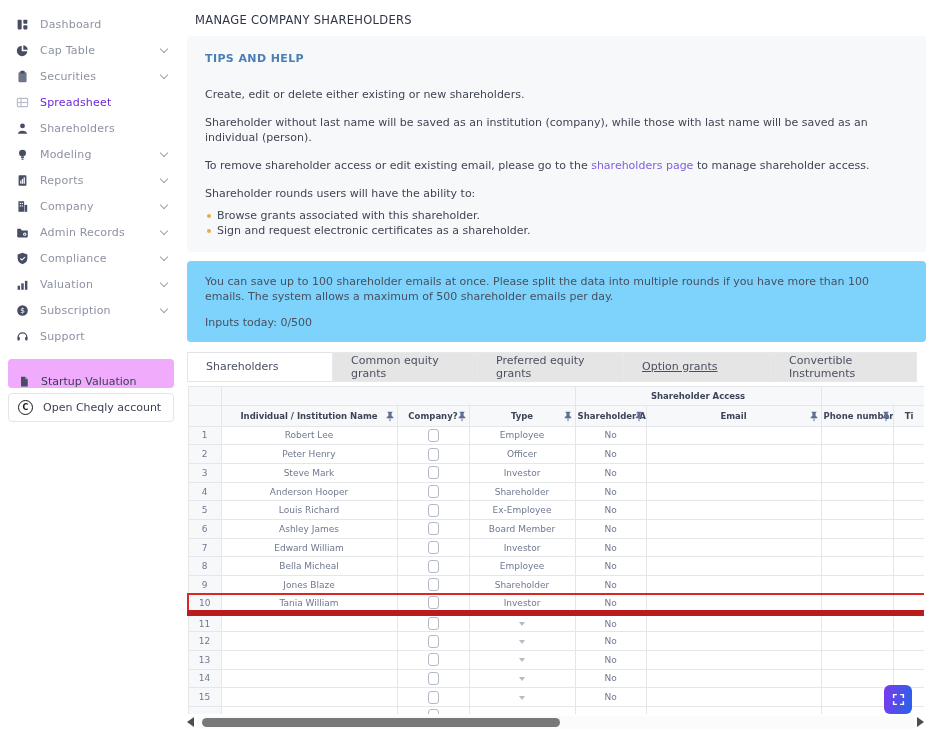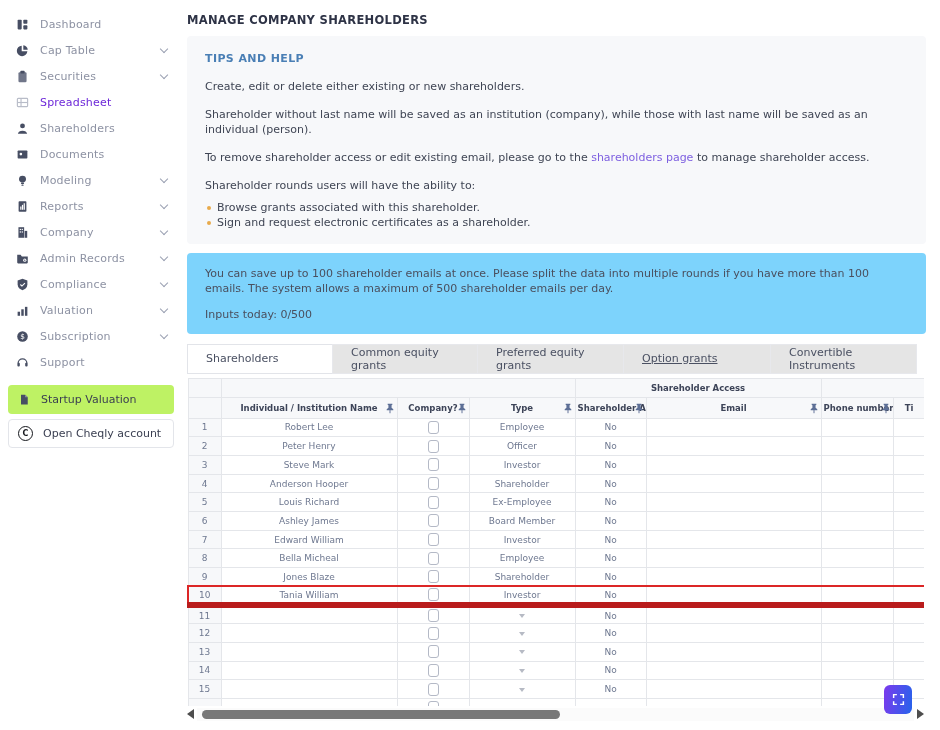--- a/index.html
+++ b/index.html
@@ -9,32 +9,32 @@
   
   .sidebar { position:absolute; left:0; top:0; width:182px; height:730px; background:#fff; padding-top:11px; }
   .nav-item { height:26px; display:flex; align-items:center; padding:0 15px; gap:11px; cursor:pointer; }
   .nav-item .nlabel { font-size:11px; color:#8d92a3; letter-spacing:.2px; }
   .nav-item.active .nlabel { color:#6d28d9; }
   .nicon { width:14px; height:14px; display:flex; align-items:center; justify-content:center; flex:none; }
   .chev { width:6px; height:6px; border-right:1.5px solid #9aa0b2; border-bottom:1.5px solid #9aa0b2;
     transform:rotate(45deg); margin-left:auto; margin-top:-3px; }
   .side-block { margin:6px 8px 0 8px; height:29px; border-radius:4px; display:flex; align-items:center;
     gap:10px; padding:0 9px; cursor:pointer; }
-  .side-block.gray { background:#bef264; margin-top:10px; }
+  .side-block.gray { background:#f0abfc; margin-top:10px;align-items:flex-end; }
   .side-block.bordered { background:#fff; border:1px solid #e3e5ea; margin-top:5px; }
   .side-block .blabel { font-size:11px; color:#3a3f51; }
   .cheqly-c { width:15px; height:15px; border:1.8px solid #16181d; border-radius:50%;
     display:flex; align-items:center; justify-content:center; font-size:8px; font-weight:bold; color:#16181d; }
 
   
   .main { position:absolute; left:187px; top:0; width:739px; }
-  .page-title { margin-top:13px; font-size:11.5px; font-weight:bold; color:#2e3346; letter-spacing:.3px; }
+  .page-title { margin-top:13px; font-size:11.5px; font-weight:normal; color:#2e3346; letter-spacing:.3px;margin-left:8px; }
 
   .tips-panel { margin-top:9px; background:#f7f8fa; border-radius:4px; padding:16px 18px 13px 18px; }
-  .tips-heading { color:#4a7fb5; font-weight:bold; font-size:11px; letter-spacing:.4px; margin-bottom:14px; }
+  .tips-heading { color:#4a7fb5; font-weight:bold; font-size:11px; letter-spacing:.4px; margin-bottom:22px; }
   .tips-panel p { font-size:11px; color:#3f4554; line-height:15px; margin:0 0 13px 0; }
   .tips-panel p.last { margin-bottom:7px; }
   .tips-link { color:#7d5fe0; cursor:pointer; }
   .tips-list { list-style:none; }
   .tips-list li { font-size:11px; color:#3f4554; line-height:15.3px; padding-left:12px; position:relative; }
   .tips-list li::before { content:""; position:absolute; left:2px; top:6px; width:4px; height:4px;
     border-radius:50%; background:#e8aa4b; }
 
   .notice-panel { margin-top:9px; background:#7dd3fc; border-radius:4px; padding:13px 18px 13px 18px; }
   .notice-panel .nline1 { font-size:11px; color:#4a4f5e; line-height:15.5px; max-width:690px; }
@@ -131,29 +131,20 @@
   <div class="nav-item">
     <span class="nicon">
       <svg width="13" height="13" viewBox="0 0 16 16" fill="#474e63">
           <circle cx="8" cy="4.8" r="3"></circle>
           <path d="M2.3 14.6 a5.8 4.6 0 0 1 11.4 0 Z"></path>
         </svg>
     </span>
     <span class="nlabel">Shareholders</span>
   </div>
 
-  <div class="nav-item">
-    <span class="nicon">
-      <svg width="13" height="13" viewBox="0 0 16 16" fill="#474e63">
-          <rect x="2" y="3" width="12" height="10" rx="1"></rect>
-          <circle cx="6" cy="7.5" r="1.6" fill="#fff"></circle>
-        </svg>
-    </span>
-    <span class="nlabel">Documents</span>
-  </div>
 
   <div class="nav-item">
     <span class="nicon">
       <svg width="13" height="13" viewBox="0 0 16 16" fill="#474e63">
           <circle cx="8" cy="6.3" r="4.3"></circle>
           <rect x="6.1" y="10.4" width="3.8" height="2" rx="0.6"></rect>
           <rect x="6.7" y="13" width="2.6" height="1.6" rx="0.6"></rect>
         </svg>
     </span>
     <span class="nlabel">Modeling</span>

